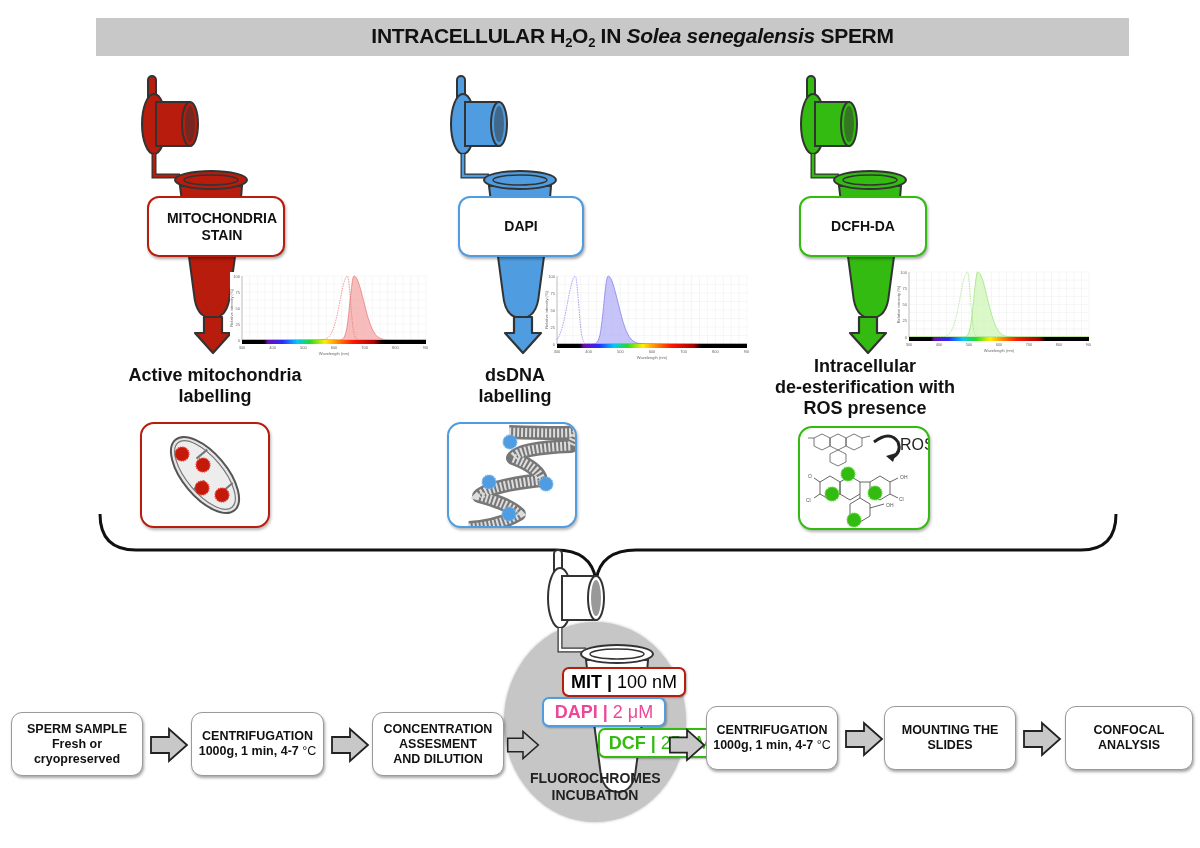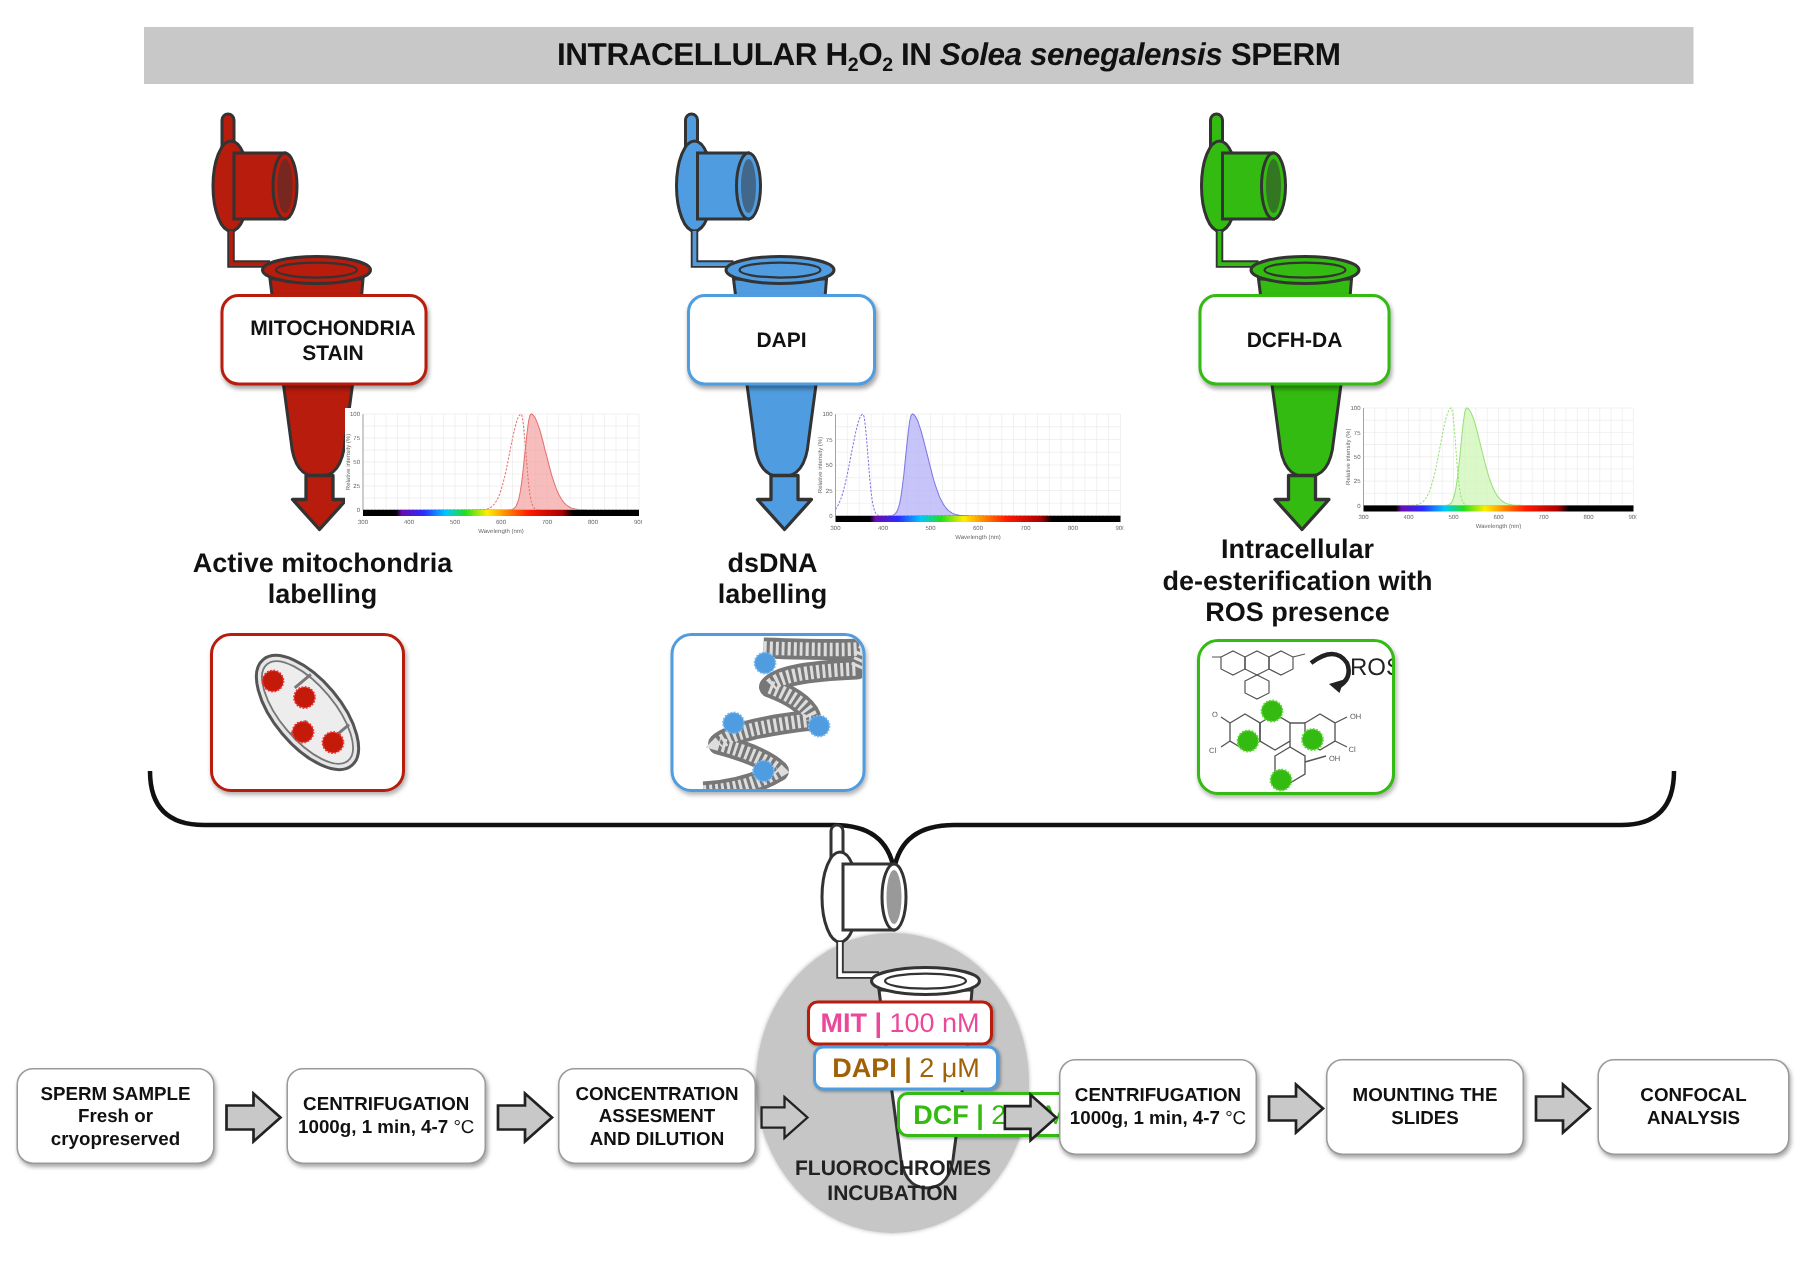--- a/index.html
+++ b/index.html
@@ -380,24 +380,24 @@
 </div>
 
 <svg class="abs" style="left:96px;top:510px;" width="1024" height="70">
   <path d="M4 4 Q4 40 40 40 L460 40 Q495 40 500 70 Q505 40 540 40 L985 40 Q1020 40 1020 4" fill="none" stroke="#111" stroke-width="3"></path>
 </svg>
 
 <div class="abs" style="left:504px;top:622px;width:182px;height:200px;border-radius:50%;background:#c6c6c6;box-shadow:0 0 3px rgba(0,0,0,0.3);"></div>
 <svg class="abs" style="left:540px;top:548px;color:#fff" width="120" height="270" viewBox="0 0 120 270">
   <use href="#tube"></use>
 </svg>
-<div class="abs conc" style="left:538px;top:667px;width:120px;height:26px;border-color:#b81c0d;color:#ec4899;">
+<div class="abs conc" style="left:562px;top:667px;width:120px;height:26px;border-color:#b81c0d;color:#000000;">
   <span><b>MIT</b><b> | </b><span>100 nM</span></span>
 </div>
-<div class="abs conc" style="left:542px;top:697px;width:120px;height:26px;border-color:#4f9de0;color:#a16207;">
+<div class="abs conc" style="left:542px;top:697px;width:120px;height:26px;border-color:#4f9de0;color:#ec4899;">
   <span><b>DAPI</b><b> | </b><span>2 μM</span></span>
 </div>
 <div class="abs conc" style="left:570px;top:728px;width:120px;height:26px;border-color:#33bb11;color:#33bb11;margin-left:28px;">
   <span><b>DCF</b><b> | </b><span>25 μM</span></span>
 </div>
 <div class="abs" style="left:530px;top:770px;width:130px;text-align:center;font-weight:bold;font-size:14px;line-height:17px;color:#222;">
   <span>FLUOROCHROMES</span><br><span>INCUBATION</span>
 </div>
 
 <div class="abs step" style="left:11px;top:712px;width:130px;height:62px;">

